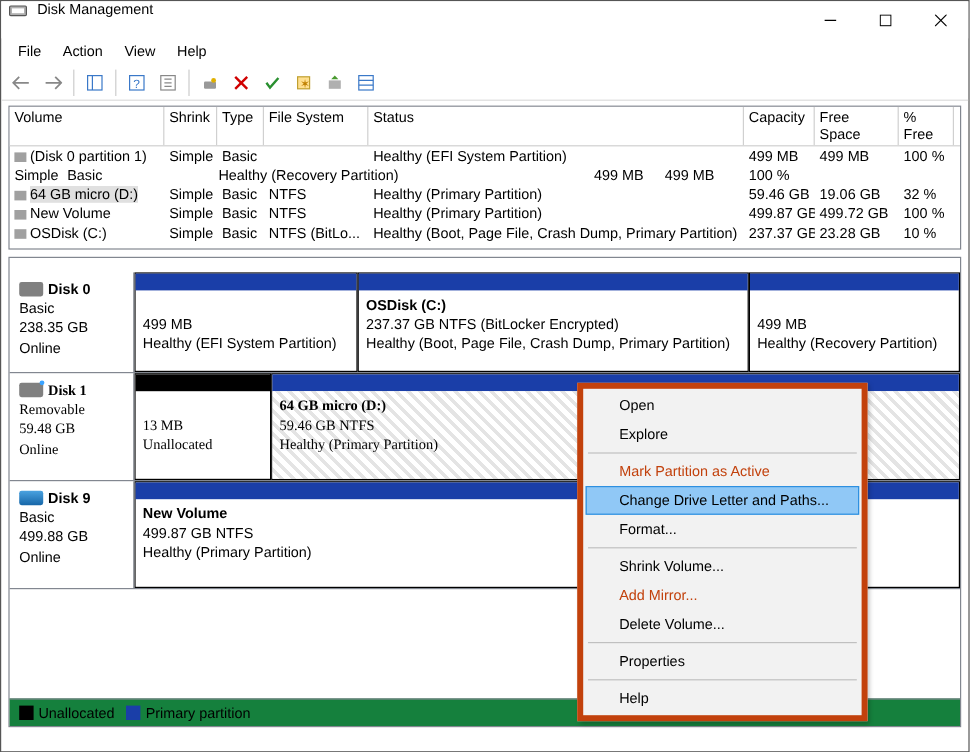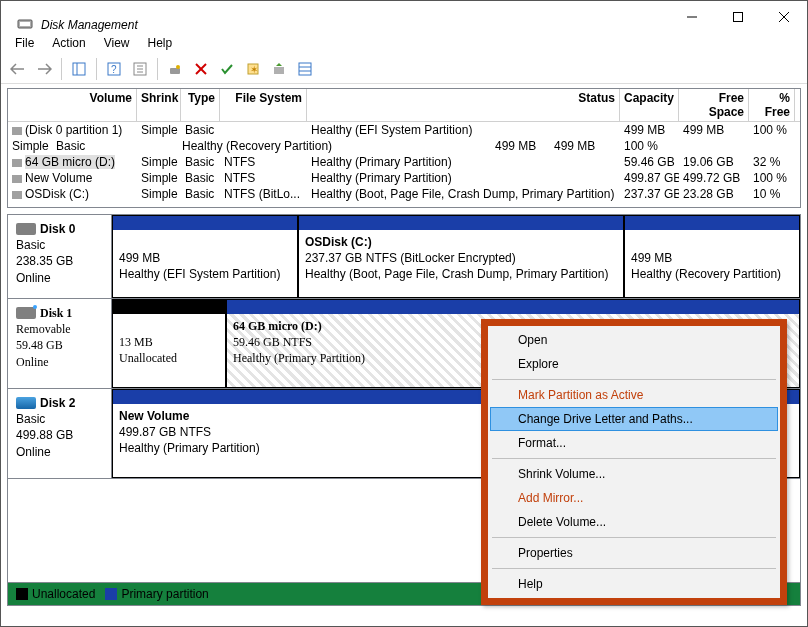--- a/index.html
+++ b/index.html
@@ -1,30 +1,30 @@
 <!DOCTYPE html>
 <html><head>
 <meta charset="utf-8">
 <style>
 * { box-sizing: border-box; margin: 0; padding: 0; }
 body { font-family: "Segoe UI", Tahoma, sans-serif; font-size: 12px; background: #fff; color: #000; width: 808px; height: 627px; overflow: hidden; border: 1px solid #555; position: relative; }
-.titlebar { display: flex; align-items: flex-end; height: 31px; padding-left: 16px; background: #fff; font-style: italic; }
+.titlebar { display: flex; align-items: flex-start; height: 31px; padding-left: 6px; background: #fff; }
 .titlebar .appicon { width: 16px; height: 16px; margin-right: 8px; }
 .titlebar .title { flex: 1; font-size: 12px; }
 .titlebar .winbtns { display: flex; height: 100%; }
 .winbtns div { width: 46px; display: flex; align-items: center; justify-content: center; font-size: 14px; }
 .menubar { display: flex; gap: 2px; padding: 2px 6px; height: 22px; align-items: center; }
 .menubar span { padding: 2px 8px; }
 .toolbar { display: flex; align-items: center; gap: 4px; padding: 4px 6px; border-bottom: 1px solid #ddd; height: 30px; }
 .toolbar .tbtn { width: 22px; height: 22px; display: flex; align-items: center; justify-content: center; border: 1px solid transparent; }
 .toolbar .sep { width: 1px; height: 22px; background: #ccc; margin: 0 2px; }
 .upper { border: 1px solid #828790; margin: 4px 6px 0 6px; height: 120px; overflow: hidden; }
 .tblhead, .tblrow { display: flex; font-size: 12px; }
 .tblhead { background: #fff; border-bottom: 1px solid #d0d0d0; }
-.tblhead div { border-right: 1px solid #d0d0d0; padding: 2px 4px; font-weight: 700; text-align: right; }
+.tblhead div { border-right: 1px solid #d0d0d0; padding: 2px 4px; font-weight: 400; }
 .tblrow div { padding: 1px 4px; white-space: nowrap; overflow: hidden; }
 .c-vol { width: 129px; }
 .c-lay { width: 44px; }
 .c-typ { width: 39px; }
 .c-fs  { width: 87px; }
 .c-stat{ width: 313px; }
 .c-cap { width: 59px; }
 .c-fre { width: 70px; }
 .c-pct { width: 46px; }
 .miniicon { display: inline-block; width: 10px; height: 8px; background: #a0a0a0; margin-right: 3px; vertical-align: middle; }
@@ -36,21 +36,21 @@
 .diskicon.rem::after{content:"";position:absolute;width:4px;height:4px;background:#3aa3ff;right:-1px;top:-2px;border-radius:50%;}
 .diskicon.blue{background:linear-gradient(#4aa2e0,#1666a8);}
 .parts { flex: 1; display: flex; padding: 0; }
 .part { border: 1px solid #000; margin: 0; display:flex; flex-direction:column; }
 .part .bar { height: 14px; background: #1a3ea8; }
 .part .bar.black { background: #000; }
 .part .body { flex:1; padding: 4px 6px; line-height: 1.35; overflow:hidden; }
 .part.selected .body { background: repeating-linear-gradient(45deg, #fff, #fff 4px, #e4e4e4 4px, #e4e4e4 7px); }
 .legend { position:absolute; bottom:0; left:0; right:0; padding: 4px 8px; border-top:1px solid #828790; background:#15803d; font-size:12px; }
 .legend .sw { display:inline-block; width:12px; height:12px; margin-right:4px; vertical-align:-2px; }
-.contextmenu { position: absolute; background: #f2f2f2; border: 7px solid #c2410c; box-shadow: 2px 2px 4px rgba(0,0,0,0.25); width: 306px; font-size: 12px; padding: 2px; z-index: 100; }
+.contextmenu { position: absolute; background: #f2f2f2; border: 5px solid #c2410c; box-shadow: 2px 2px 4px rgba(0,0,0,0.25); width: 242px; font-size: 12px; padding: 2px; z-index: 100; }
 .contextmenu .item { padding: 5px 20px 5px 28px; white-space: nowrap; }
 .contextmenu .item.disabled { color: #c2410c; }
 .contextmenu .item.hl { background: #90c8f6; border:1px solid #2e90e0; padding: 4px 19px 4px 27px; }
 .contextmenu hr { border:none; border-top:1px solid #c0c0c0; margin: 3px 2px; }
 .rowsel { background:#e0e0e0; }
 </style>
 </head>
 <body>
 
 <div class="titlebar">
@@ -216,21 +216,21 @@
       <div class="c-typ">Basic</div>
     <div class="c-fs">NTFS (BitLo...</div>
       <div class="c-stat">Healthy (Boot, Page File, Crash Dump, Primary Partition)</div>
     <div class="c-cap">237.37 GB</div>
       <div class="c-fre">23.28 GB</div>
       <div class="c-pct">10 %</div>
   </div>
 </div>
 
 <div class="lower">
-  <div class="diskrow" style="height:76px;">
+  <div class="diskrow" style="height:76px;margin-top:12px;">
     <div class="disklabel">
       <span class="diskicon"></span><b>Disk 0</b><br>
       <span>Basic</span><br><span>238.35 GB</span><br><span>Online</span>
     </div>
     <div class="parts">
       <div class="part" style="width:186px;">
         <div class="bar"></div>
           <div class="body"><br><span>499 MB</span><br><span>Healthy (EFI System Partition)</span></div>
       </div>
       <div class="part" style="width:326px;">
@@ -256,21 +256,21 @@
       </div>
       <div class="part selected" style="flex:1;">
         <div class="bar"></div>
           <div class="body"><b>64 GB micro  (D:)</b><br><span>59.46 GB NTFS</span><br><span>Healthy (Primary Partition)</span></div>
       </div>
     </div>
   </div>
 
   <div class="diskrow" style="height:90px;">
     <div class="disklabel">
-      <span class="diskicon blue"></span><b>Disk 2</b><br>
+      <span class="diskicon blue"></span><b>Disk 9</b><br>
       <span>Basic</span><br><span>499.88 GB</span><br><span>Online</span>
     </div>
     <div class="parts">
       <div class="part" style="flex:1;">
         <div class="bar"></div>
           <div class="body"><b>New Volume</b><br><span>499.87 GB NTFS</span><br><span>Healthy (Primary Partition)</span></div>
       </div>
     </div>
   </div>
 

